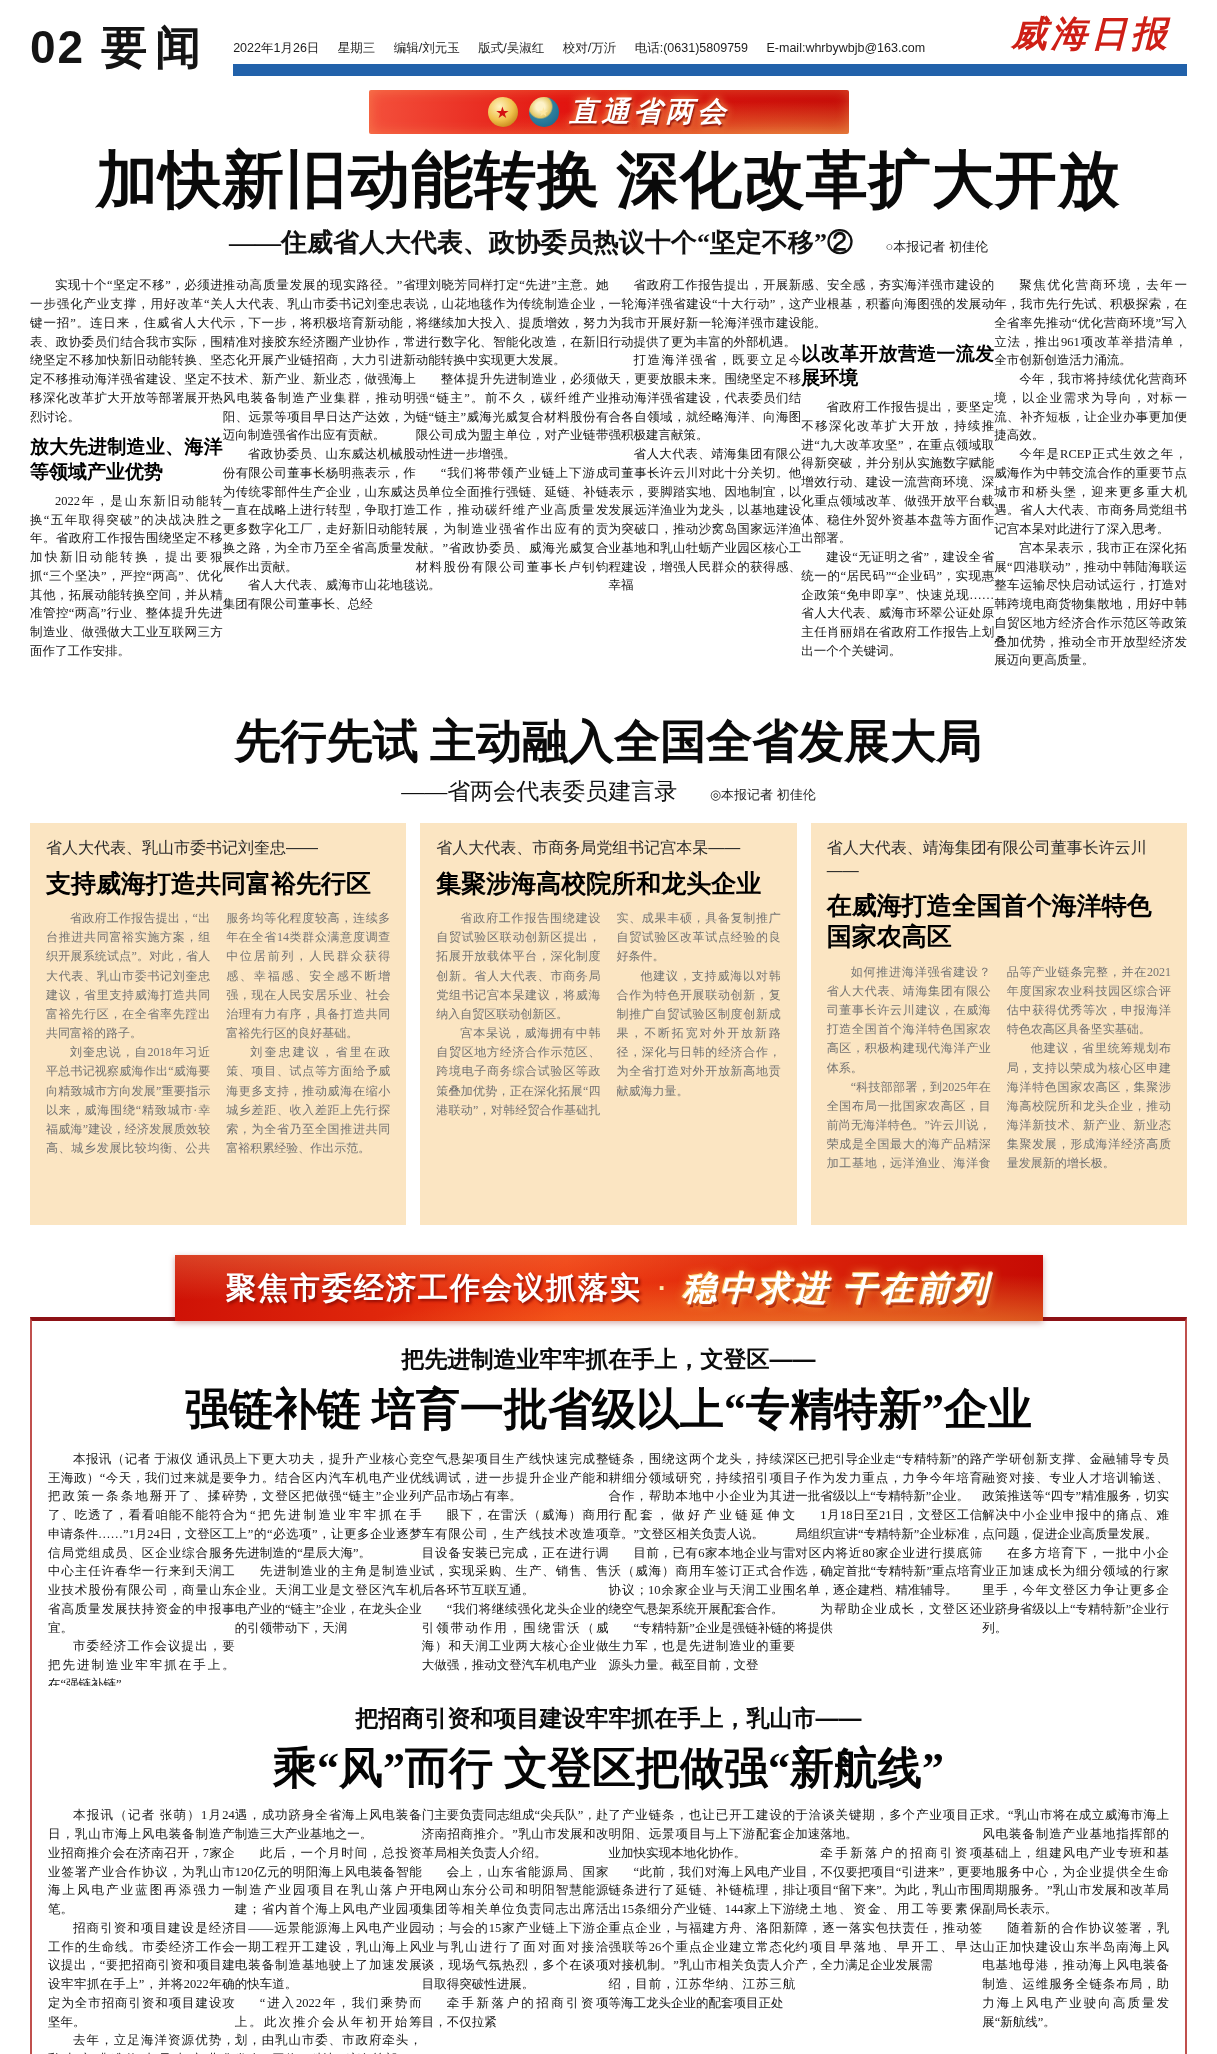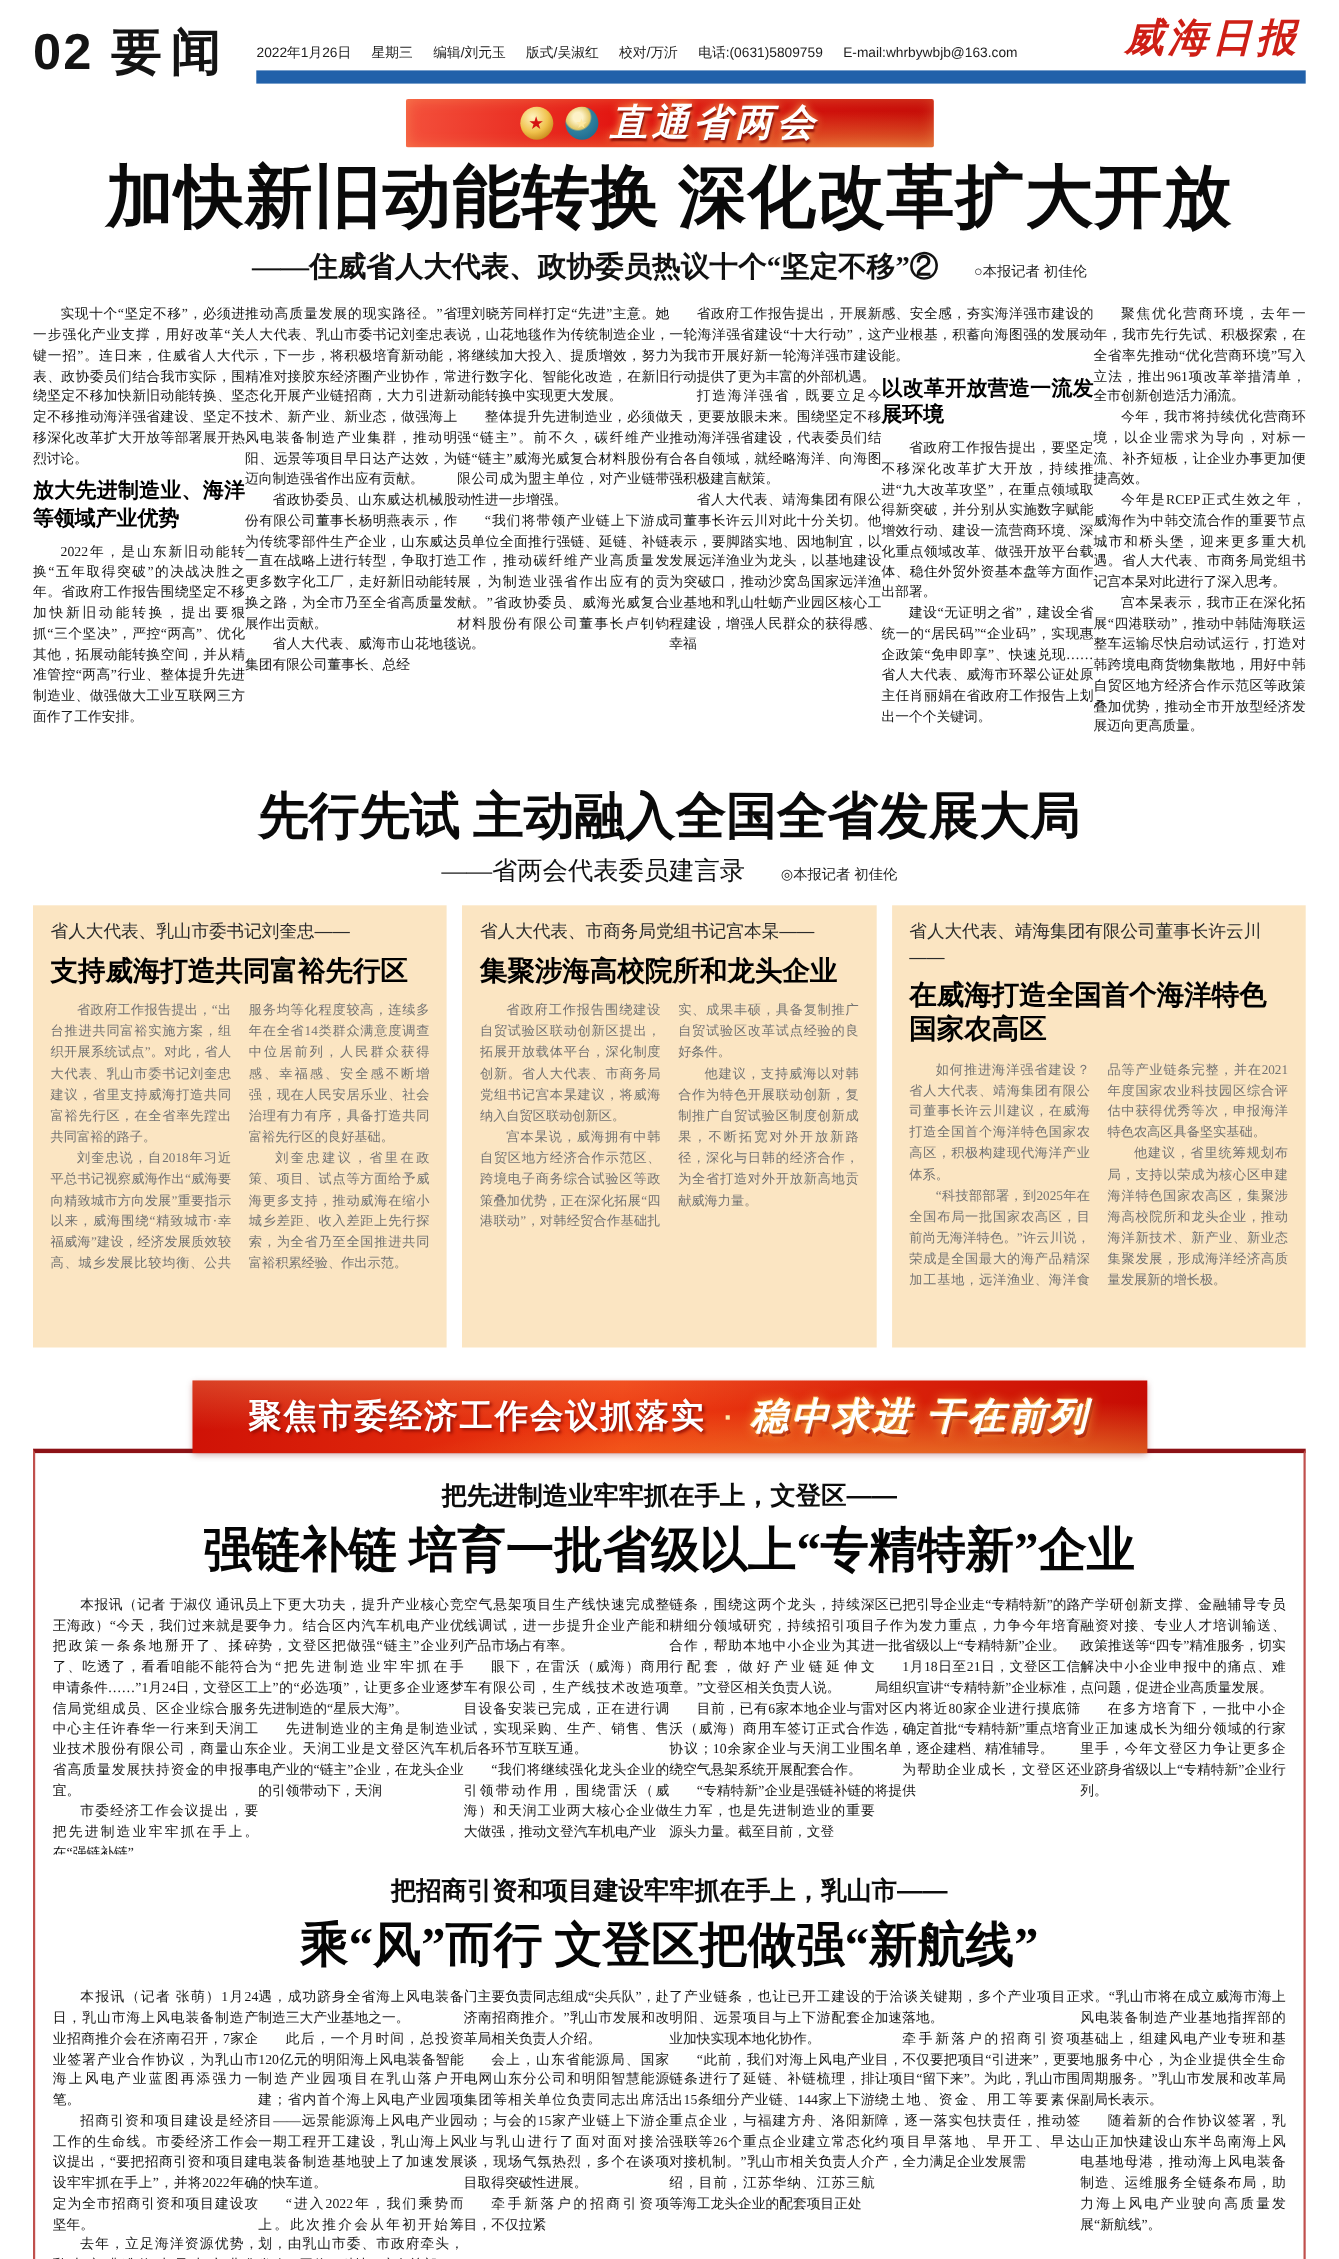--- a/index.html
+++ b/index.html
@@ -10,30 +10,30 @@
   
   .masthead-row{display:flex;align-items:flex-start;}
   .page-id{font-weight:bold;font-size:46px;line-height:1;white-space:nowrap;letter-spacing:2px;
            font-family:"Liberation Sans","DejaVu Sans",sans-serif;}
   .page-num{margin-right:16px;}
   .section-name{letter-spacing:8px;}
   .header-right{flex:1;margin-left:24px;position:relative;padding-top:16px;}
   .info-line{font-size:12.5px;color:#1c1c1c;margin-bottom:7px;white-space:nowrap;}
   .info-line span{margin-right:15px;}
   .blue-bar{height:12px;background:#2161aa;}
-  .masthead-logo{position:absolute;right:5px;top:-14px;font-family:Liberation Serif, serif;
+  .masthead-logo{position:absolute;right:16px;top:-14px;font-family:Liberation Serif, serif;
                  font-weight:bold;font-style:italic;font-size:36px;color:#ce1f16;letter-spacing:4px;}
 
   
   .banner1{width:480px;height:44px;margin:14px auto 0;border-radius:2px;
            background:radial-gradient(ellipse at 90% 110%, rgba(255,210,90,.5), transparent 55%),
                       linear-gradient(95deg,#f4513c,#e21511 40%,#c50c08);
            display:flex;align-items:center;justify-content:center;gap:11px;
            box-shadow:inset 0 0 14px rgba(255,220,120,.3);}
-  .banner1-text{font-weight:bold;font-style:italic;font-size:34px;line-height:1;color:#fff;
+  .banner1-text{font-weight:bold;font-style:italic;font-size:28px;line-height:1;color:#fff;
                 letter-spacing:4px;text-shadow:1px 2px 2px #8d0b06,0 0 8px #ffd76e;}
   .emblem{width:30px;height:30px;border-radius:50%;flex:none;display:flex;align-items:center;justify-content:center;}
   .emblem.national{background:radial-gradient(circle at 38% 32%,#fff3bf,#f0c14b 50%,#c07d12 85%);color:#d41111;font-size:16px;}
   .emblem.cppcc{background:radial-gradient(circle at 38% 32%,#fdf2c8 16%,#e3c765 40%,#2f7f9e 46%,#145f86);color:#ffe9a0;font-size:12px;}
 
   
   .lead-headline{font-family:"Liberation Serif","DejaVu Serif",serif;font-weight:900;font-size:62px;
                  line-height:1.12;text-align:center;margin:12px 0 0;letter-spacing:1px;color:#0a0a0a;}
   .lead-sub{text-align:center;margin-top:10px;}
   .lead-subtitle{font-family:"Liberation Serif","DejaVu Serif",serif;font-weight:600;font-size:26px;color:#111;}

